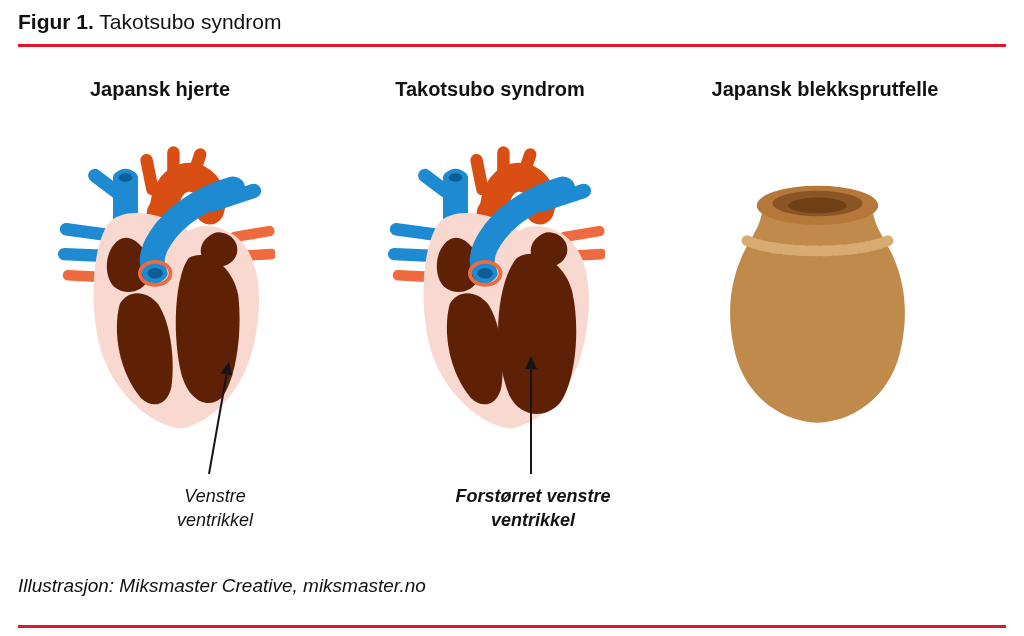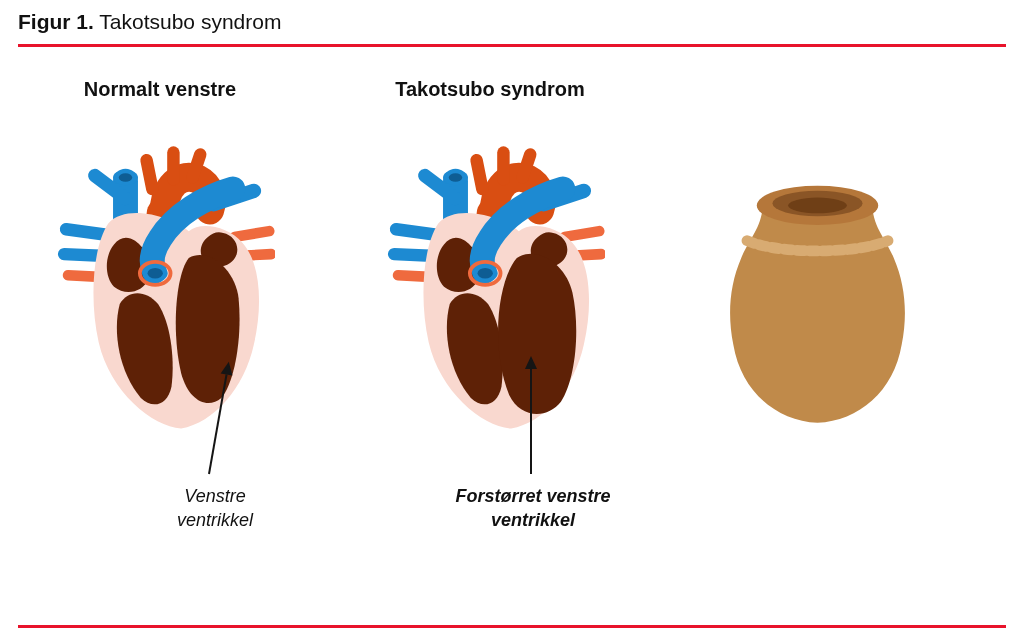--- a/index.html
+++ b/index.html
@@ -53,22 +53,23 @@
 
 <div class="page">
 
   <div class="fig-title">
     <span class="bold">Figur 1.</span>
     <span>Takotsubo syndrom</span>
   </div>
 
   <div class="rule top"></div>
 
-  <div class="col-heading c1">Normalt venstre</div>
+  <div class="col-heading c1">Japansk hjerte</div>
   <div class="col-heading c2">Takotsubo syndrom</div>
+  <div class="col-heading c3">Japansk blekksprutfelle</div>
 
   <svg class="illus h1" width="230" height="330" viewBox="0 0 240 330" aria-hidden="true">
 
     <path class="st-blue" stroke-width="13" d="M66,118 L22,112"></path>
     <path class="st-blue" stroke-width="13" d="M64,140 L20,138"></path>
     <path class="st-stub" stroke-width="11" d="M62,162 L24,160"></path>
 
     <path class="st-blue" stroke-width="26" d="M84,130 L84,62"></path>
     <path class="st-blue" stroke-width="14" d="M84,80 L52,56"></path>
     <ellipse class="f-blue" cx="84" cy="58" rx="13" ry="8"></ellipse>
@@ -141,15 +142,16 @@
   <div class="arrow a2">
     <div class="head"></div>
     <div class="shaft"></div>
   </div>
 
   <div class="annotation a1">Venstre
 ventrikkel</div>
   <div class="annotation a2">Forstørret venstre
 ventrikkel</div>
 
+  <div class="credit">Illustrasjon: Miksmaster Creative, miksmaster.no</div>
 
   <div class="rule bottom"></div>
 </div>
 
 </body></html>

